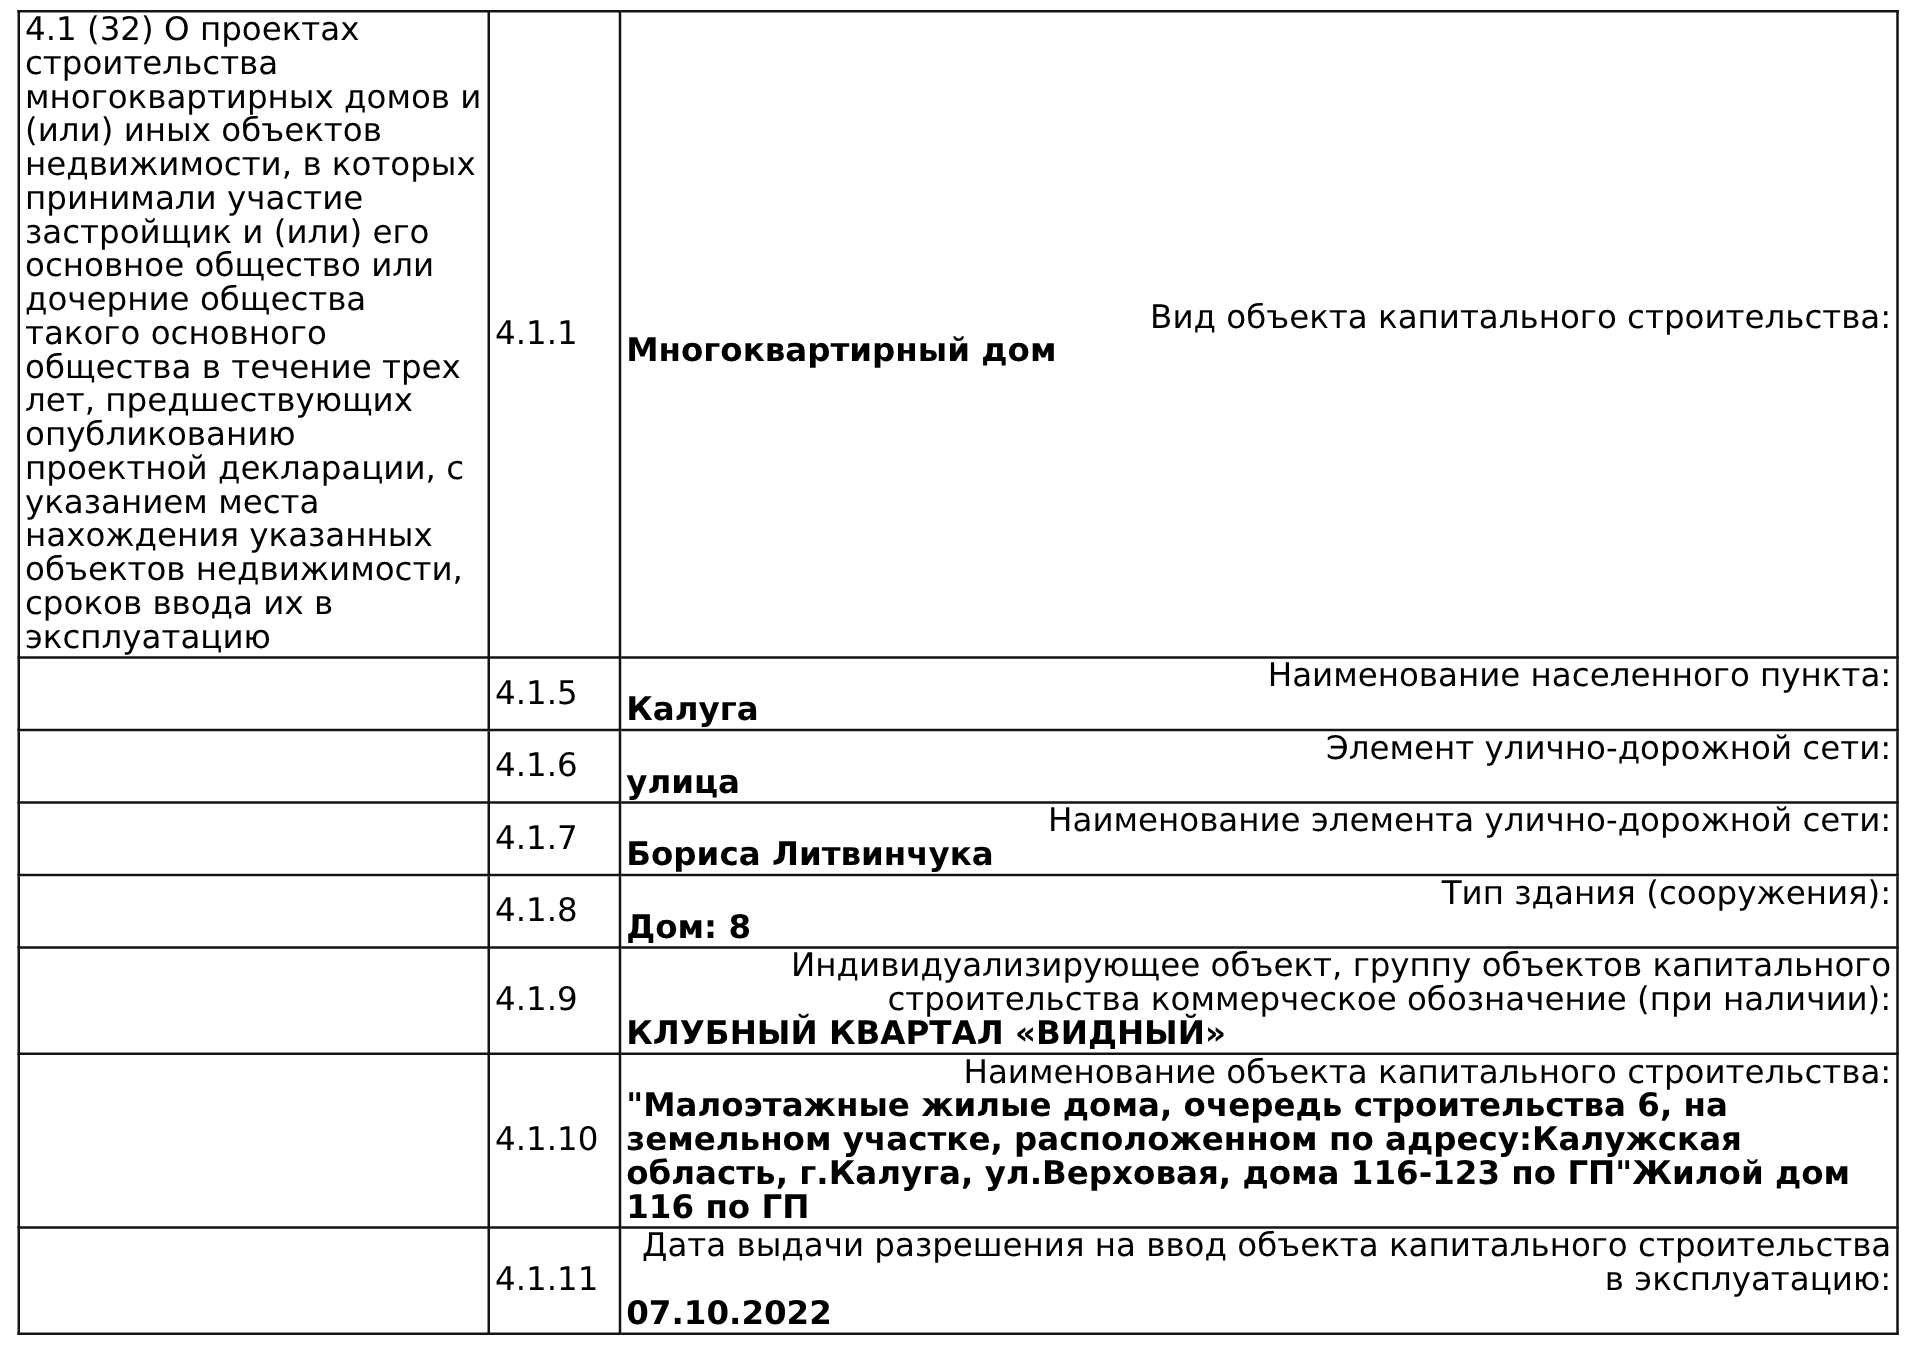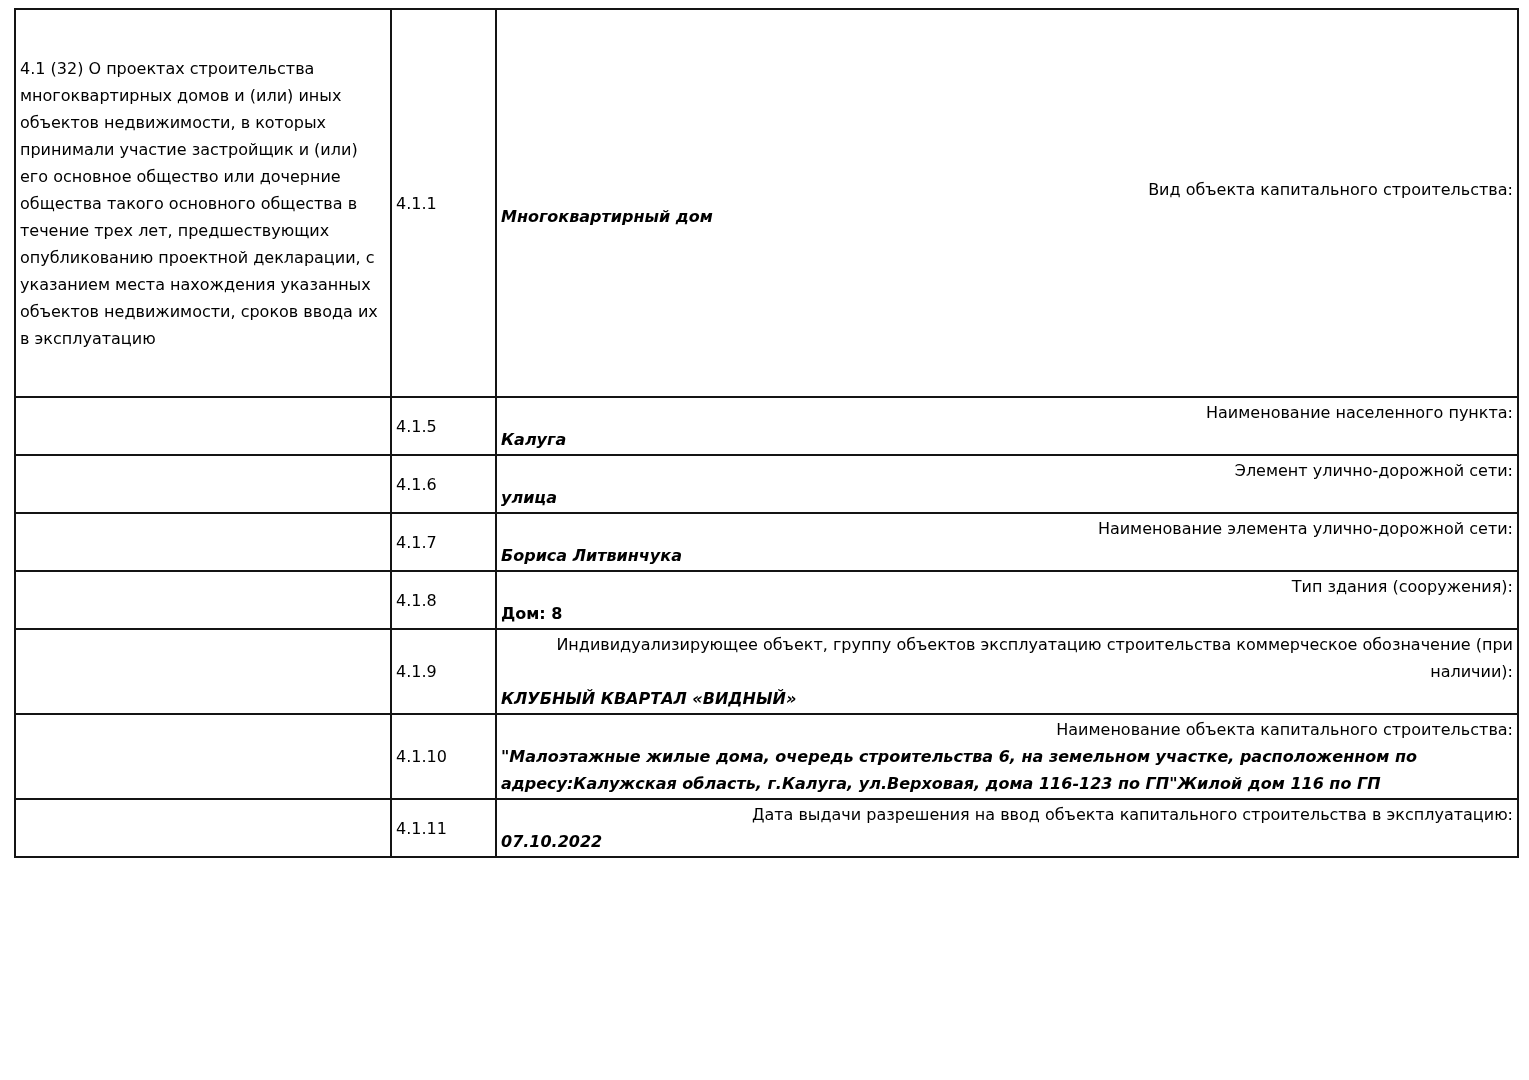--- a/index.html
+++ b/index.html
@@ -15,32 +15,32 @@
   table.decl {
     border-collapse: collapse;
     table-layout: fixed;
     margin: 8px 0 0 14px;
     width: 1503px;
   }
   table.decl td {
     border: 2px solid #141414;
     vertical-align: middle;
     padding: 1px 4px;
-    font-size: 16px;
+    font-size: 26px;
     line-height: 27px;
     overflow: hidden;
   }
   td.desc-cell {
     vertical-align: top;
     padding-top: 3px;
   }
   tr.first-row td { height: 388px; }
   .num { white-space: nowrap; }
   .field-label { font-weight: normal; text-align: right; }
-  .field-value { font-weight: bold; font-style: italic; }
+  .field-value { font-weight: bold; }
   .inline-prefix { font-weight: bold; }
   .inline-value { font-weight: bold; }
 </style>
 </head>
 <body>
 
 <table class="decl">
   <colgroup>
     <col style="width:376px">
     <col style="width:105px">
@@ -94,21 +94,21 @@
       <td>
         <div class="field-label">Тип здания (сооружения):</div>
         <div><span class="inline-prefix">Дом: </span><span class="inline-value">8</span></div>
       </td>
     </tr>
 
     <tr>
       <td></td>
       <td class="num">4.1.9</td>
       <td>
-        <div class="field-label">Индивидуализирующее объект, группу объектов эксплуатацию строительства коммерческое обозначение (при наличии):</div>
+        <div class="field-label">Индивидуализирующее объект, группу объектов капитального строительства коммерческое обозначение (при наличии):</div>
         <div class="field-value">КЛУБНЫЙ КВАРТАЛ «ВИДНЫЙ»</div>
       </td>
     </tr>
 
     <tr>
       <td></td>
       <td class="num">4.1.10</td>
       <td>
         <div class="field-label">Наименование объекта капитального строительства:</div>
         <div class="field-value">"Малоэтажные жилые дома, очередь строительства 6, на земельном участке, расположенном по адресу:Калужская область, г.Калуга, ул.Верховая, дома 116-123 по ГП"Жилой дом 116 по ГП</div>

